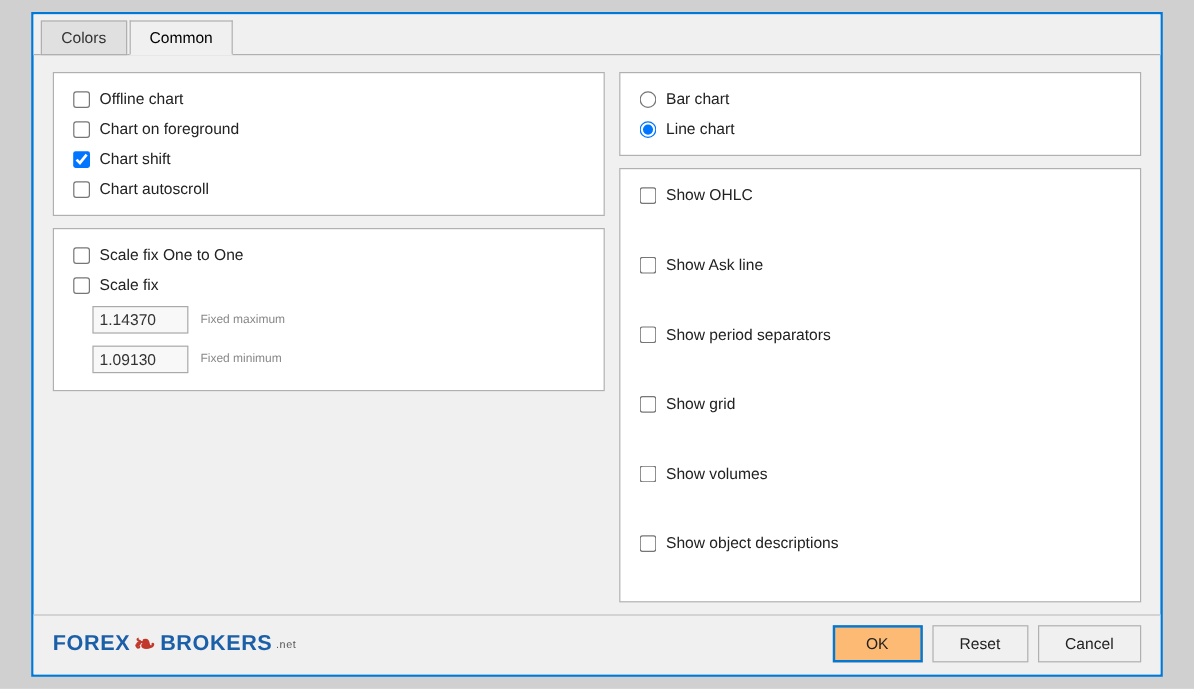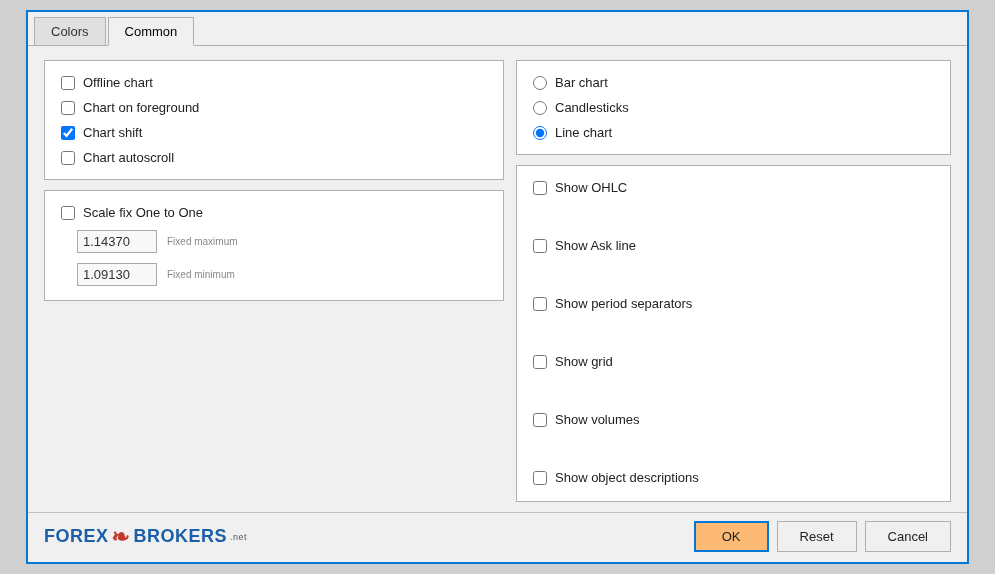--- a/index.html
+++ b/index.html
@@ -216,42 +216,42 @@
             <input type="checkbox" id="chart-autoscroll" style="">
             <label for="chart-autoscroll">Chart autoscroll</label>
           </div>
         </div>
 
         <div class="scale-panel">
           <div class="checkbox-row">
             <input type="checkbox" id="scale-fix-one" style="">
             <label for="scale-fix-one">Scale fix One to One</label>
           </div>
+          <div class="checkbox-row">
+            <input type="checkbox" id="scale-fix" style="">
+            <label for="scale-fix">Scale fix</label>
+          </div>
           <div class="input-row">
             <input type="text" id="fixed-max" value="1.14370" style="">
             <span class="input-label">Fixed maximum</span>
           </div>
           <div class="input-row">
             <input type="text" id="fixed-min" value="1.09130" style="">
             <span class="input-label">Fixed minimum</span>
           </div>
         </div>
 
       </div>
 
       <div class="right-col">
 
         <div class="panel">
           <div class="radio-row">
             <input type="radio" name="chart-type" id="bar-chart" style="">
             <label for="bar-chart">Bar chart</label>
-          </div>
-          <div class="radio-row">
-            <input type="radio" name="chart-type" id="candlesticks" style="">
-            <label for="candlesticks">Candlesticks</label>
           </div>
           <div class="radio-row">
             <input type="radio" name="chart-type" id="line-chart" checked="" style="">
             <label for="line-chart">Line chart</label>
           </div>
         </div>
 
         <div class="panel" style="flex:1;gap:43px;">
           <div class="checkbox-row">
             <input type="checkbox" id="show-ohlc" style="">

